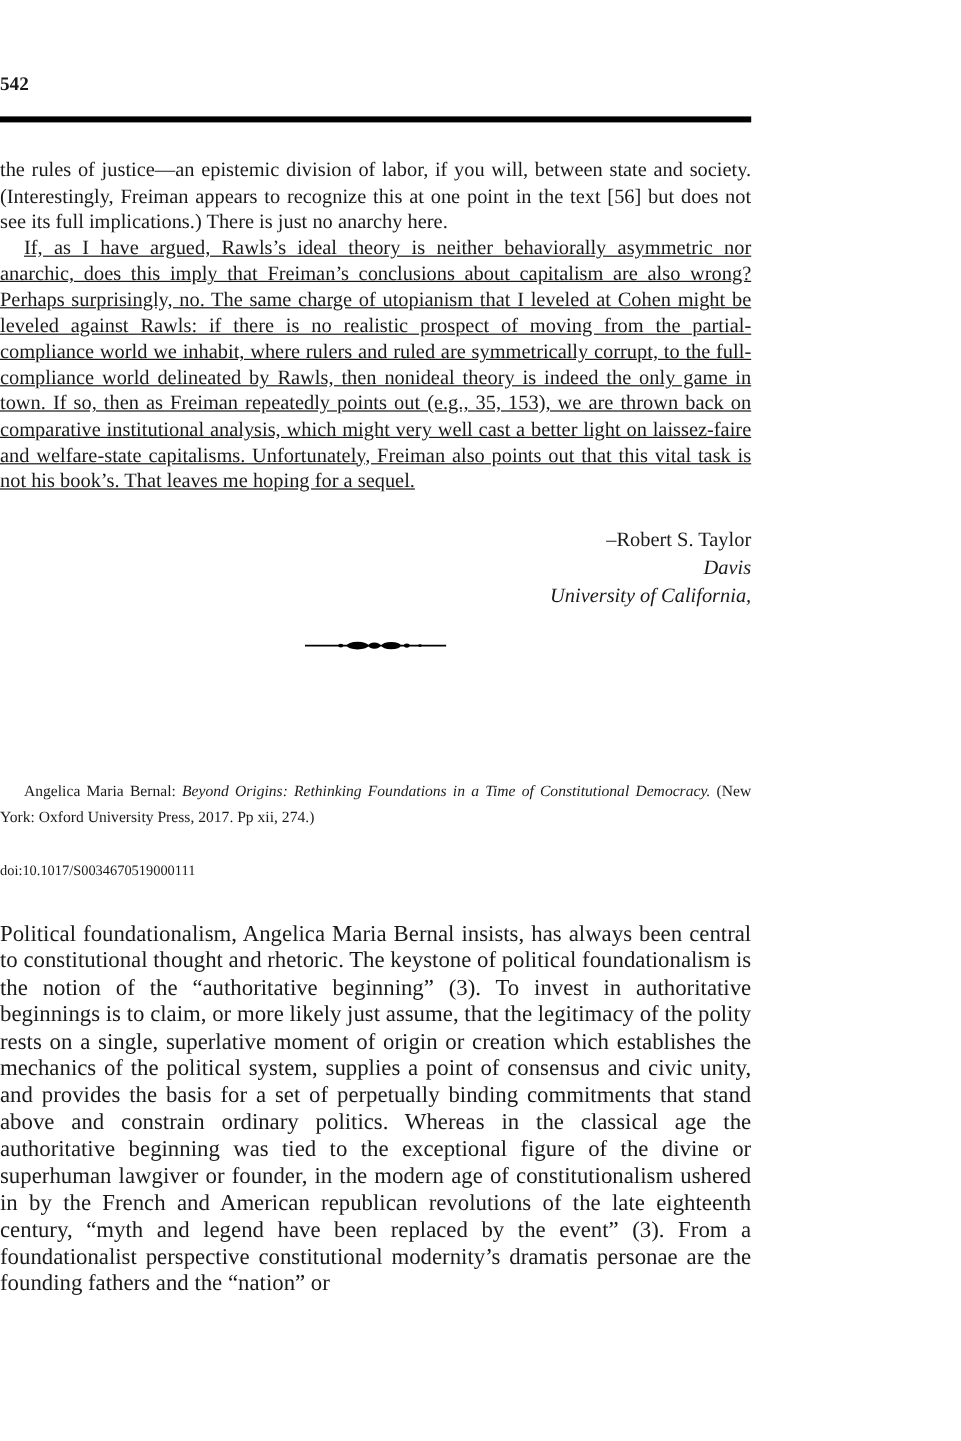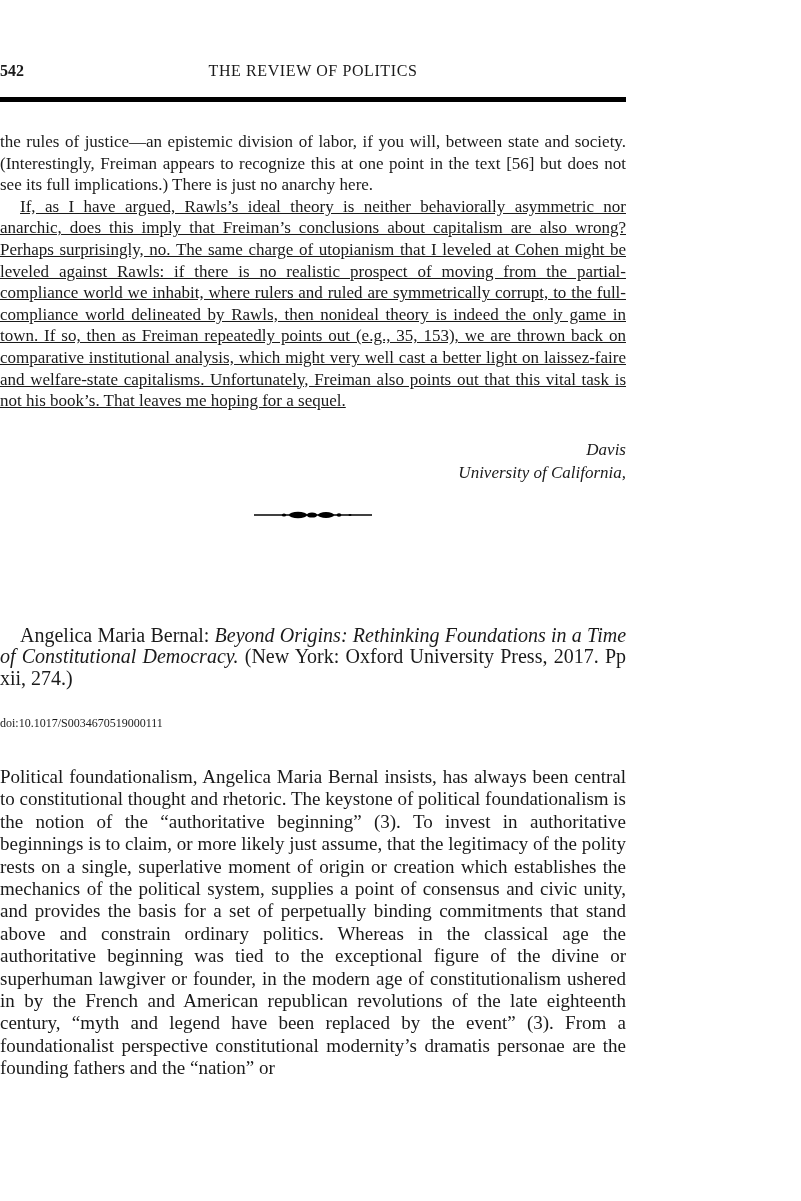--- a/index.html
+++ b/index.html
@@ -61,21 +61,21 @@
     font-style: italic;
   }
   .ornament {
     margin-top: 24px;
     text-align: center;
     height: 12px;
     line-height: 0;
   }
   .book-heading {
     margin-top: 104px;
-    font-size: 20px;
+    font-size: 13px;
     line-height: 21.4px;
     text-align: justify;
     text-indent: 20px;
   }
   .book-heading .italic {
     font-style: italic;
   }
   .doi-line {
     margin-top: 26px;
     font-size: 12px;
@@ -91,31 +91,31 @@
     margin: 0;
   }
 </style>
 </head>
 <body>
 
 <div class="page">
 
   <div class="running-head">
     <span class="page-number">542</span>
-    <div class="journal-title">THE REVIEW OF POLITICS</div>
   </div>
 
   <div class="head-rule"></div>
 
   <div class="sec1">
     <p>the rules of justice—an epistemic division of labor, if you will, between state and society. (Interestingly, Freiman appears to recognize this at one point in the text [56] but does not see its full implications.) There is just no anarchy here.</p>
     <p class="indent">If, as I have argued, Rawls’s ideal theory is neither behaviorally asymmetric nor anarchic, does this imply that Freiman’s conclusions about capitalism are also wrong? Perhaps surprisingly, no. The same charge of utopianism that I leveled at Cohen might be leveled against Rawls: if there is no realistic prospect of moving from the partial-compliance world we inhabit, where rulers and ruled are symmetrically corrupt, to the full-compliance world delineated by Rawls, then nonideal theory is indeed the only game in town. If so, then as Freiman repeatedly points out (e.g., 35, 153), we are thrown back on comparative institutional analysis, which might very well cast a better light on laissez-faire and welfare-state capitalisms. Unfortunately, Freiman also points out that this vital task is not his book’s. That leaves me hoping for a sequel.</p>
   </div>
 
   <div class="signature">
+    <div>–Robert S. Taylor</div>
     <div class="affil">Davis</div>
     <div class="affil">University of California,</div>
   </div>
 
   <div class="ornament">
     <svg width="118" height="12" viewBox="0 0 118 12">
       <line x1="0" y1="6" x2="118" y2="6" stroke="#000" stroke-width="1.3"></line>
       <ellipse cx="30" cy="6" rx="2.2" ry="1.6" fill="#000"></ellipse>
       <ellipse cx="44" cy="6" rx="9" ry="3.2" fill="#000"></ellipse>
       <ellipse cx="58" cy="6" rx="5" ry="2.6" fill="#000"></ellipse>

